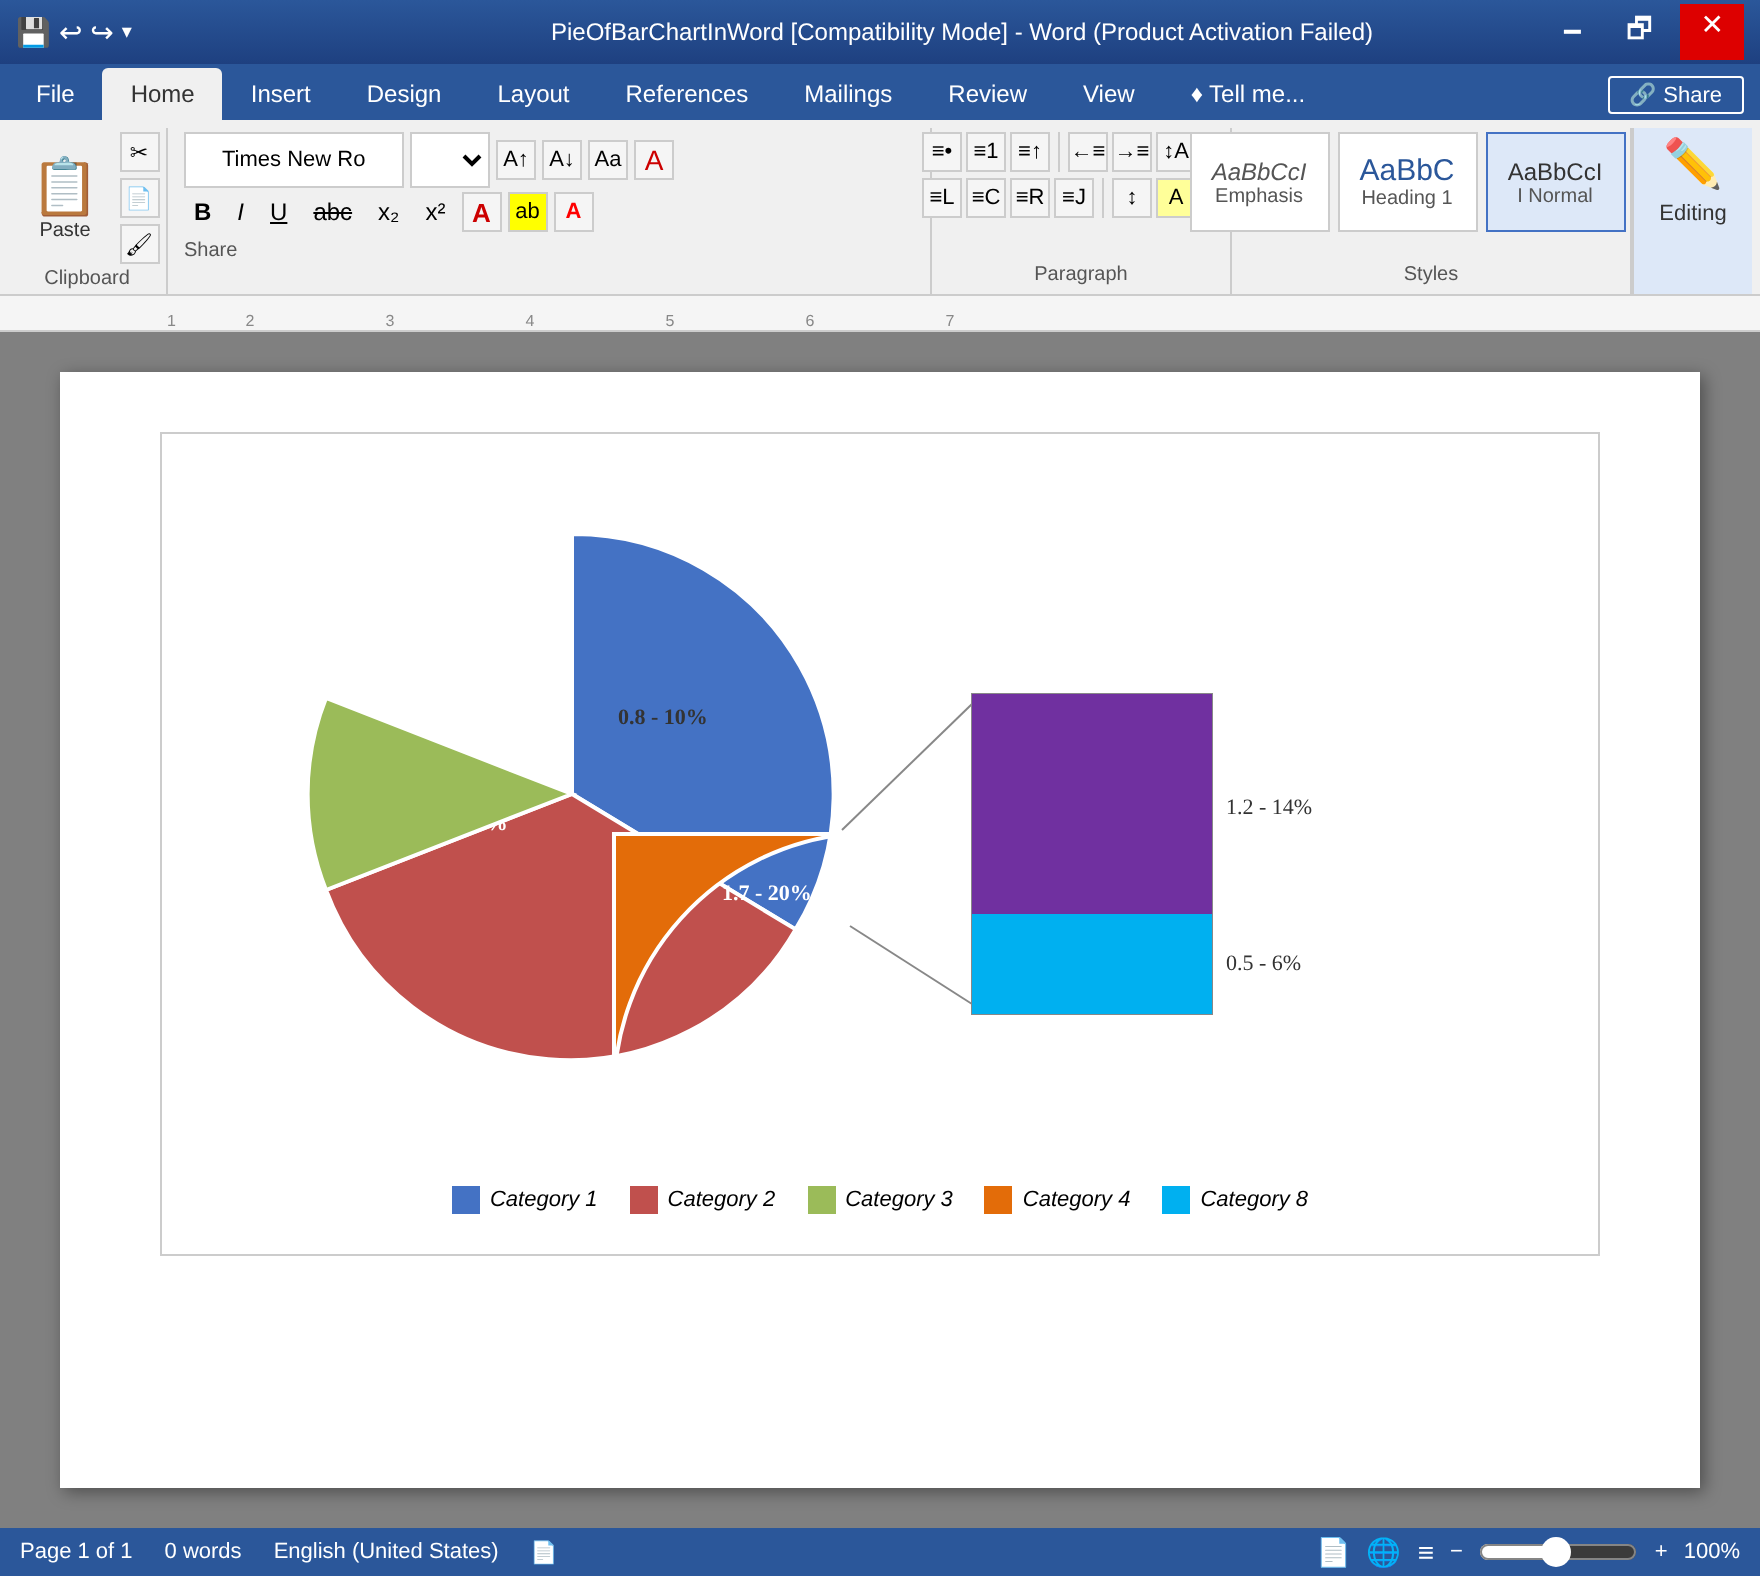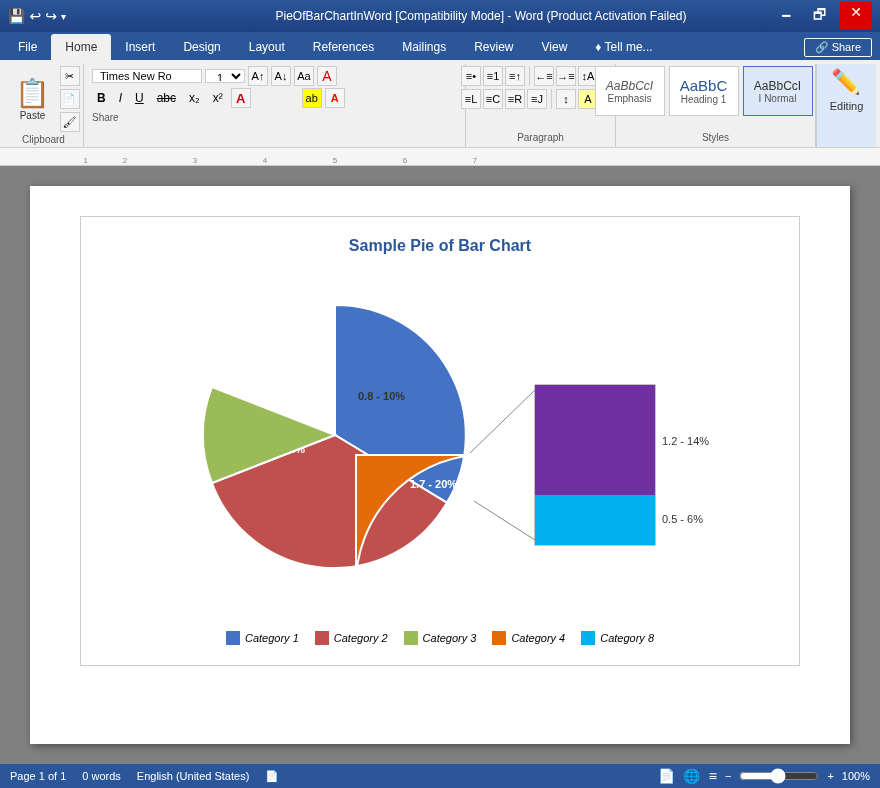--- a/index.html
+++ b/index.html
@@ -82,23 +82,23 @@
     }
     .paste-btn { min-width: 50px; }
 
     
     .font-section { flex-direction: row; flex-wrap: wrap; align-items: flex-start; min-width: 180px; }
     .font-row { display: flex; gap: 3px; width: 100%; margin-bottom: 2px; align-items: center; }
     .font-dropdown {
       border: 1px solid #ccc;
       background: white;
       font-size: 11px;
-      padding: 1px 7px;
-      cursor: pointer;
-      height: 14px;
+      padding: 1px 18px;
+      cursor: pointer;
+      height: 28px;
     }
     .font-name { width: 110px; }
     .font-size { width: 40px; }
     .small-btn {
       border: 1px solid #ccc;
       background: #f5f5f5;
       width: 20px;
       height: 20px;
       cursor: pointer;
       font-size: 11px;
@@ -199,21 +199,22 @@
       text-align: center;
       color: #2b579a;
       font-size: 16px;
       font-weight: bold;
       margin-bottom: 20px;
     }
     .chart-body {
       display: flex;
       gap: 20px;
       align-items: center;
-      justify-content: center;
+      justify-content: flex-start;
+      font-family: Liberation Serif, serif;
     }
     .legend {
       display: flex;
       gap: 16px;
       justify-content: center;
       margin-top: 36px;
       flex-wrap: wrap;
       font-style: italic;
     }
     .legend-item {
@@ -308,21 +309,21 @@
       <div class="small-btn" style="font-size:14px; color:#c00;">A</div>
     </div>
     <div class="font-row">
       <button class="format-btn bold">B</button>
       <button class="format-btn italic">I</button>
       <button class="format-btn underline">U</button>
       <button class="format-btn" style="text-decoration:line-through;">abc</button>
       <button class="format-btn">x₂</button>
       <button class="format-btn">x²</button>
       <div class="small-btn" style="color:#c00; font-weight:bold; font-size:13px;">A</div>
-      <div class="small-btn" style="background:yellow; font-size:11px;margin-left:48px;">ab</div>
+      <div class="small-btn" style="background:yellow; font-size:11px;">ab</div>
       <div class="small-btn" style="color:red; font-weight:bold;">A</div>
     </div>
     <div class="ribbon-section-label">Share</div>
   </div>
 
   <div class="ribbon-section para-section" style="min-width:150px;">
     <div style="display:flex; flex-direction:column; gap:3px; flex:1;">
       <div style="display:flex; gap:2px;">
         <div class="small-btn">≡•</div>
         <div class="small-btn">≡1</div>
@@ -384,21 +385,20 @@
     <span style="width:70px; text-align:center;">4</span>
     <span style="width:70px; text-align:center;">5</span>
     <span style="width:70px; text-align:center;">6</span>
     <span style="width:70px; text-align:center;">7</span>
   </div>
 </div>
 
 <div class="doc-area">
   <div class="page">
     <div class="chart-container">
-      <div class="chart-title">Sample Pie of Bar Chart</div>
 
       <div class="chart-body">
 
         <svg width="580" height="320" viewBox="0 0 580 320">
 
           <path d="M 185 160 
                    L 185 30
                    A 130 130 0 0 1 296.8 227.7
                    Z" fill="#4472c4" stroke="white" stroke-width="2"></path>
 

